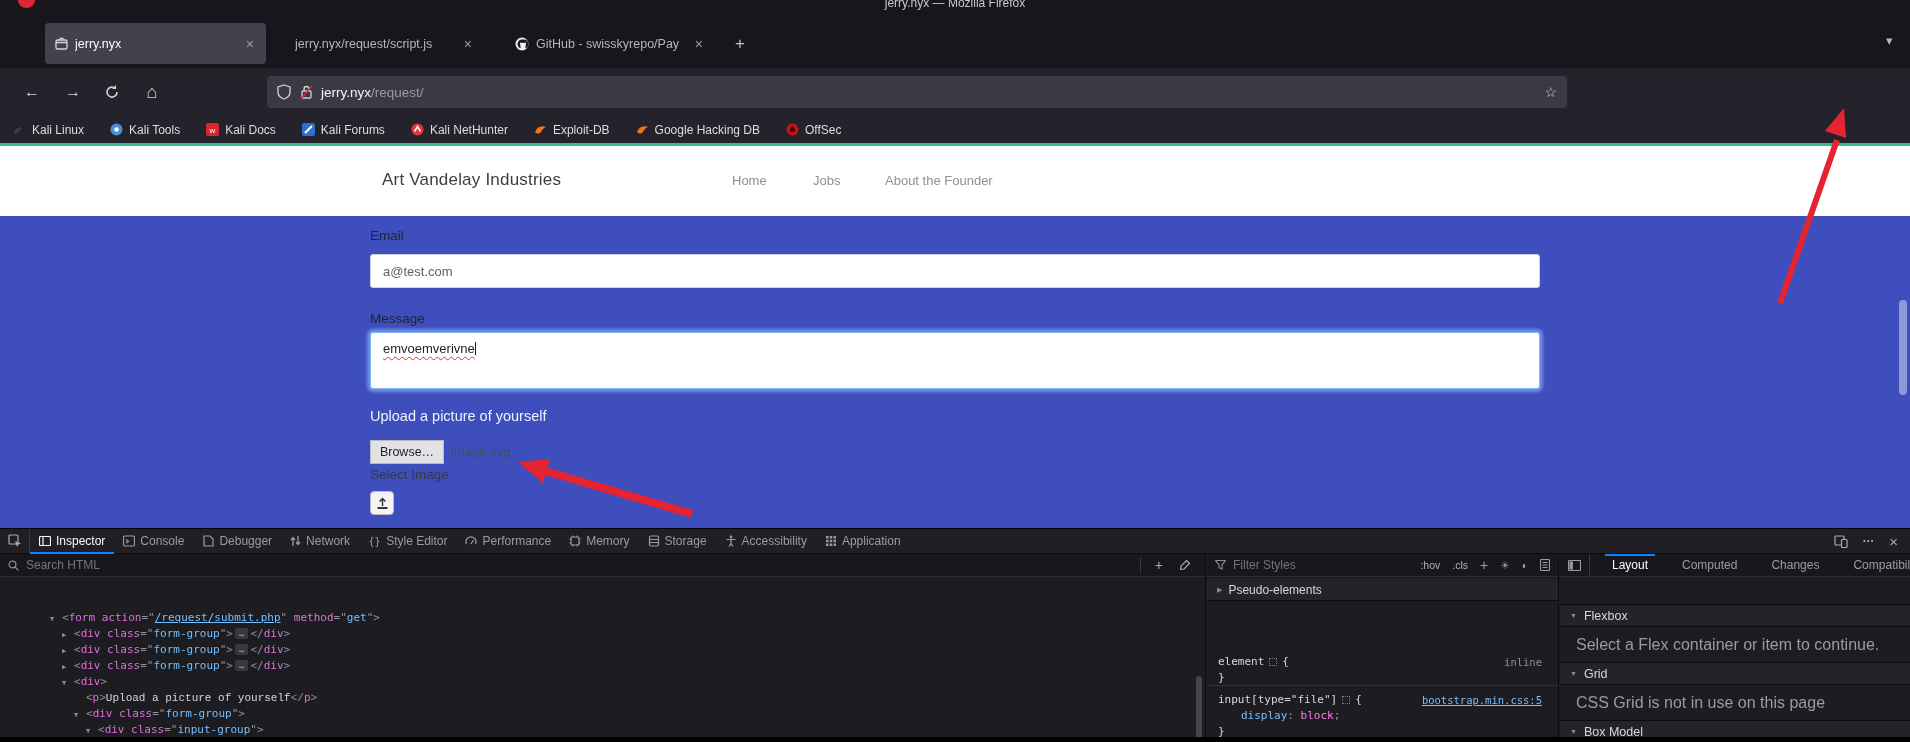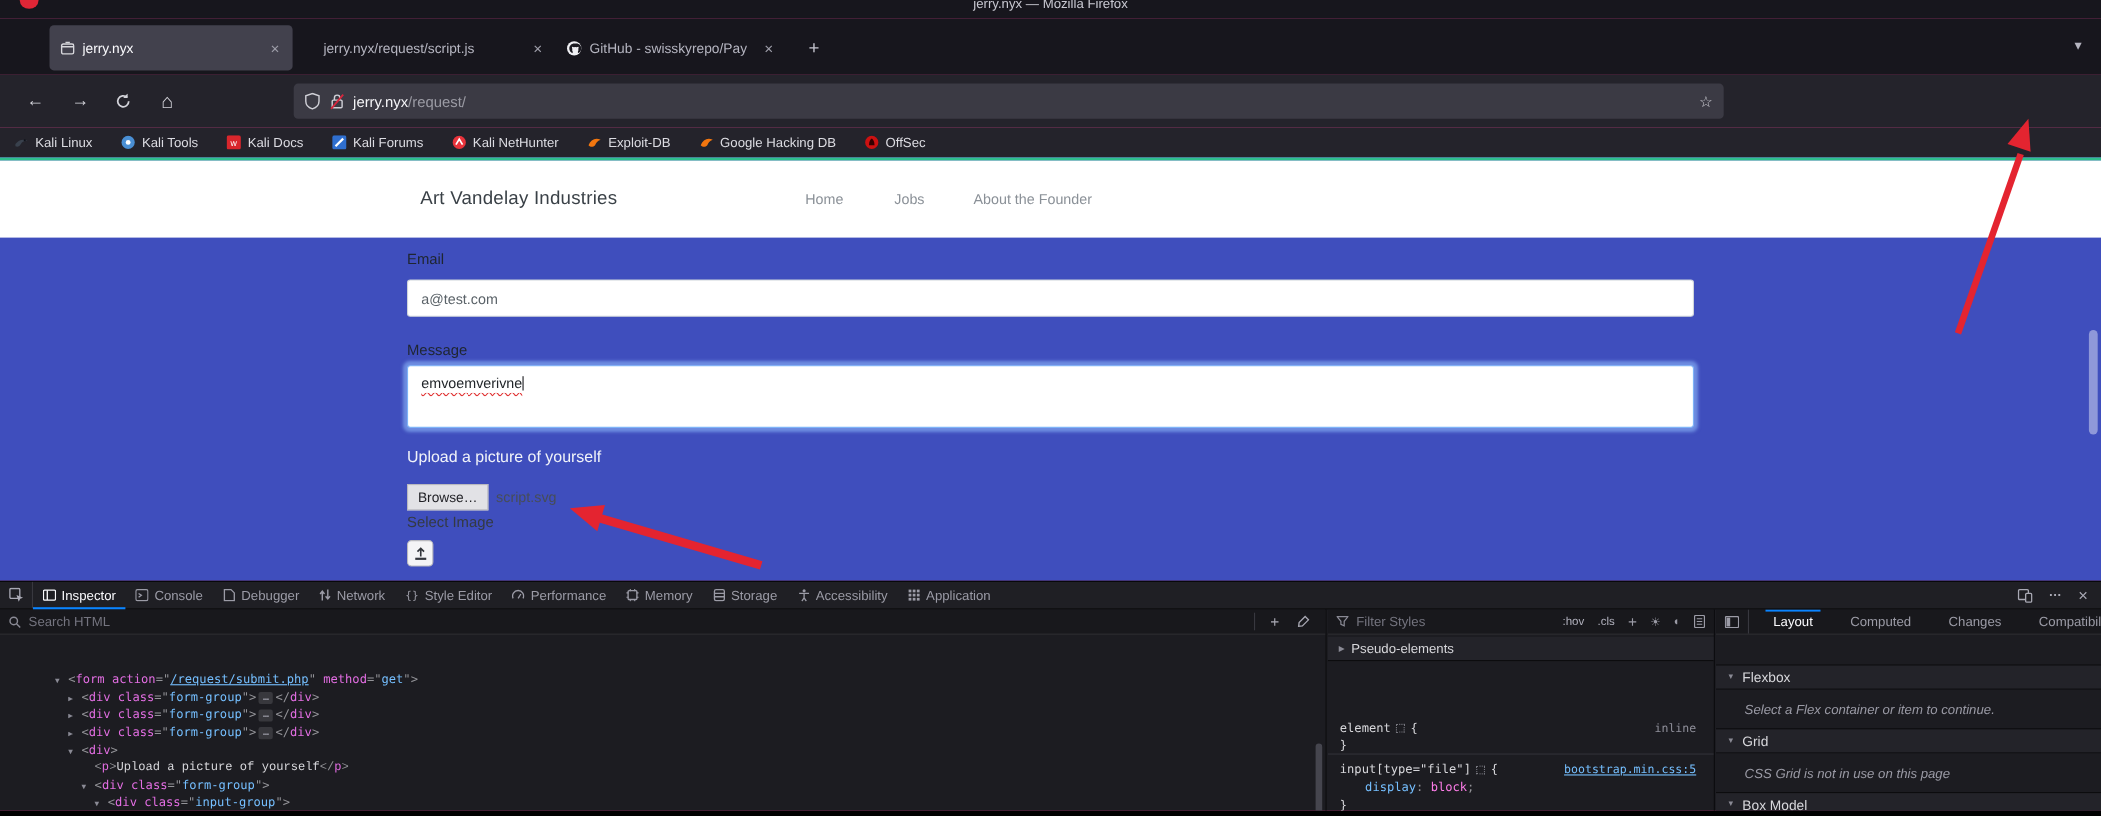--- a/index.html
+++ b/index.html
@@ -107,22 +107,22 @@
   .dots-ic{display:inline-block;width:8px;height:8px;border:1px dotted #77777f;margin:0 5px;vertical-align:-1px}
   .r-prop{color:#75bfff}.r-pval{color:#ff7de9}
   .r-sep{position:absolute;left:0;right:0;height:1px;background:#313138}
 
   .lt-tabs{display:flex;align-items:center;height:23px;gap:12px;padding-left:4px}
   .lt-tab{padding:0 11px;color:#9b9ba6;position:relative;line-height:23px;white-space:nowrap}
   .lt-tab.active{color:#fbfbfe}
   .lt-tab.active:before{content:"";position:absolute;left:4px;right:4px;top:0;height:2px;background:#0a84ff}
   .l-hdr{position:absolute;left:0;right:0;height:23px;background:#232329;border-top:1px solid #0c0c0e;
         border-bottom:1px solid #0c0c0e;display:flex;align-items:center;padding:0 10px;gap:7px;color:#d7d7db;font-size:12.5px}
-  .l-msg{position:absolute;left:0;right:0;display:flex;align-items:center;padding:0 26px;
-        font-style:italic;color:#9a9aa5;font-size:12px;background:#1c1c21}
+  .l-msg{position:absolute;left:0;right:0;display:flex;align-items:center;padding:0 16px;
+        color:#9a9aa5;font-size:16px;background:#1c1c21}
   .tri{display:inline-block;font-size:7px;color:#8a8a95}
 
   svg{display:block}
   .annot{position:absolute;left:0;top:0;pointer-events:none}
 </style>
 </head>
 <body>
 
 <div class="screen">
 
@@ -136,21 +136,21 @@
         <div class="tab active" style="left: 45px; width: 221px;">
           <span>
             <svg width="13" height="13" viewBox="0 0 13 13">
               <rect x="1" y="3" width="11" height="9" rx="1.5" fill="none" stroke="#d7d7dc" stroke-width="1.3"></rect>
               <path d="M1 5.5h11M4.5 1.5h4" stroke="#d7d7dc" stroke-width="1.3" fill="none"></path>
             </svg>
           </span>
           <span class="t-title">jerry.nyx</span>
           <span class="t-close">×</span>
         </div>
-        <div class="tab" style="left: 277px; width: 228px;">
+        <div class="tab" style="left: 256px; width: 228px; gap: 22px;">
           <span></span>
           <span class="t-title">jerry.nyx/request/script.js</span>
           <span class="t-close">×</span>
         </div>
         <div class="tab" style="left: 505px; width: 210px;">
           <span>
             <svg width="14" height="14" viewBox="0 0 14 14">
               <circle cx="7" cy="7" r="6.5" fill="#f0f0f4"></circle>
               <path d="M7 2.5c-2.5 0-4.5 2-4.5 4.5 0 2 1.3 3.7 3.1 4.3V9.6c-.5-.6-.6-1.4-.2-2.1-.6-.7-.5-1.5-.2-2 .6 0 1.1.2 1.5.5a4 4 0 0 1 2.6 0c.4-.3.9-.5 1.5-.5.3.5.4 1.3-.2 2 .4.7.3 1.5-.2 2.1v1.7c1.8-.6 3.1-2.3 3.1-4.3 0-2.5-2-4.5-4.5-4.5z" fill="#1c1b22"></path>
             </svg>
@@ -310,21 +310,21 @@
         </div>
     </div>
 
     <div class="f-label" style="top:85px">Email</div>
     <input class="f-input" style="top: 111px;" value="a@test.com">
     <div class="f-label" style="top:168px">Message</div>
     <div class="f-textarea" style="top:189px"><span class="wavy">emvoemverivne</span><span class="caret"></span></div>
 
     <div class="f-label-light" style="top:265px">Upload a picture of yourself</div>
     <div class="browse-btn">Browse…</div>
-    <div class="file-name">script.svg</div>
+    <div class="file-name">image.svg</div>
     <div class="select-image">Select Image</div>
     <div class="upload-btn">
       <svg width="13" height="13" viewBox="0 0 13 13">
           <path d="M6.5 9V2M3.5 4.5L6.5 1.5l3 3" fill="none" stroke="#33363c" stroke-width="1.5"></path>
           <rect x="1.5" y="10" width="10" height="2" fill="#33363c"></rect>
         </svg>
     </div>
     <div class="page-scrollthumb"></div>
   </div>
 

